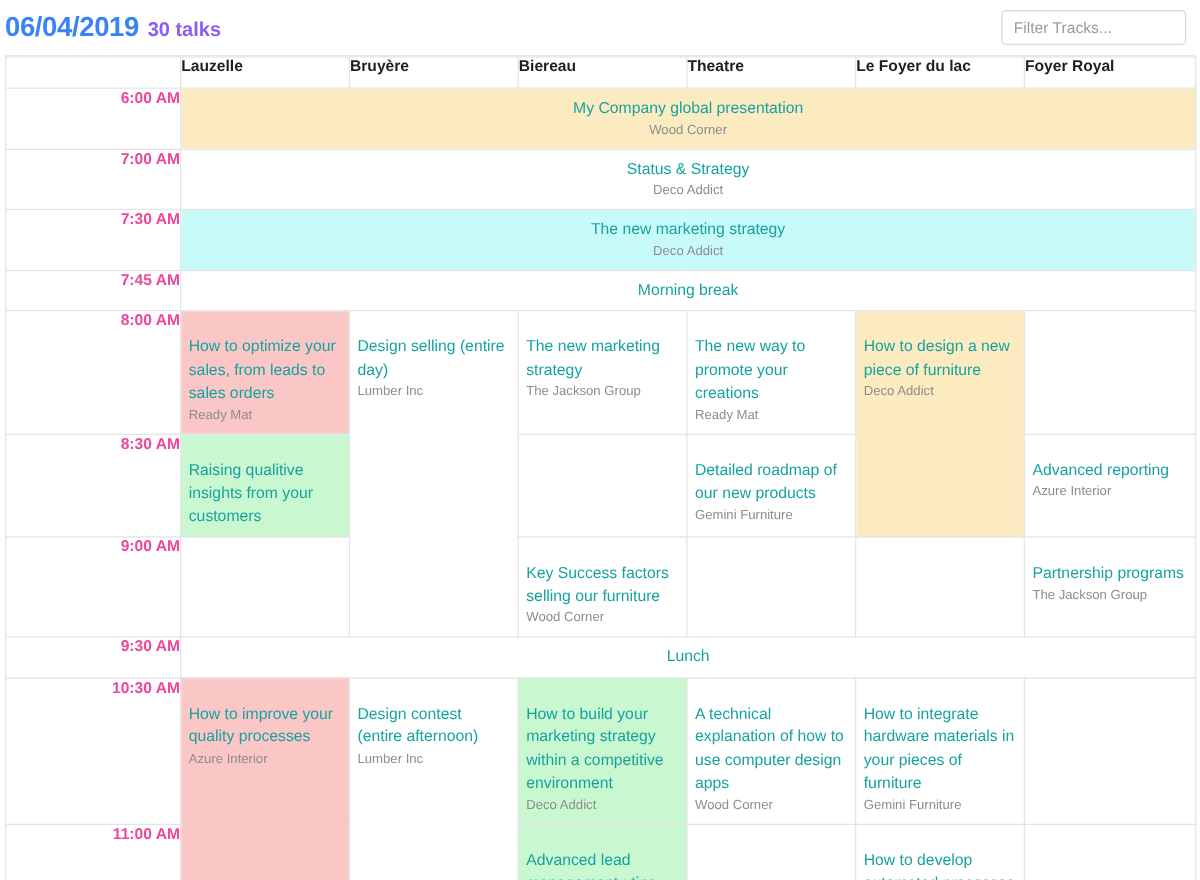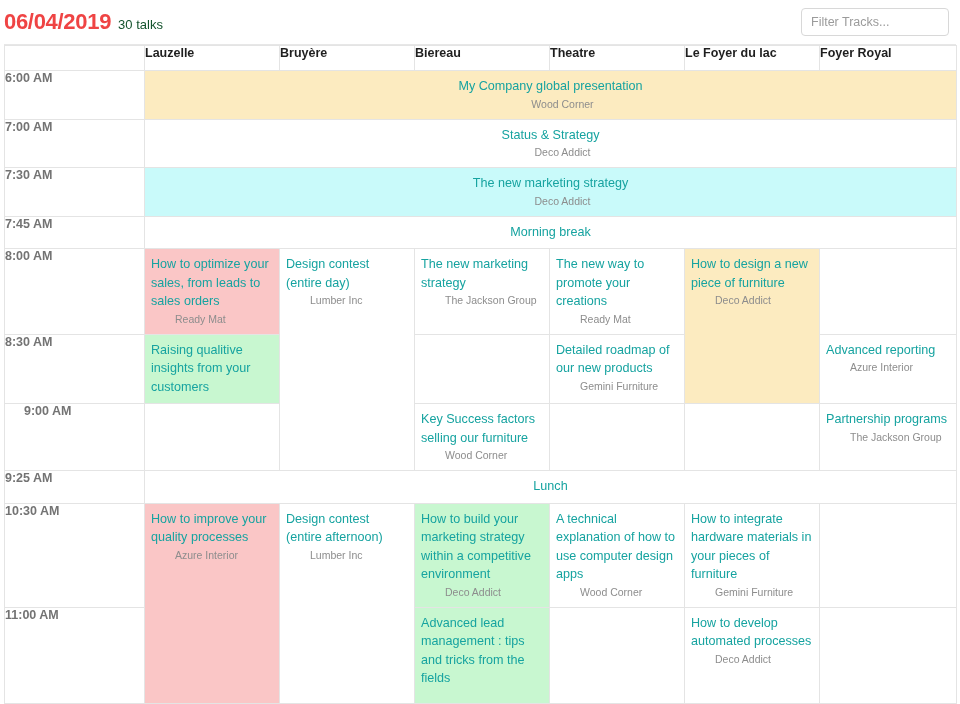--- a/index.html
+++ b/index.html
@@ -39,27 +39,27 @@
     box-sizing: border-box;
   }
   .subbar-left {
     display: flex;
     align-items: baseline;
     gap: 7px;
   }
   .date-label {
     font-size: 22px;
     font-weight: 700;
-    color: #ef4444;
+    color: #3b82f6;
     letter-spacing: -0.3px;
   }
   .talks-count {
-    font-size: 13px;
-    font-weight: 400;
-    color: #14532d;
+    font-size: 16px;
+    font-weight: 700;
+    color: #8b5cf6;
   }
   .filter-wrap {
     margin-left: auto;
     margin-right: 3px;
   }
   .filter-input {
     width: 148px;
     height: 28px;
     box-sizing: border-box;
     border: 1px solid #d8d8d8;
@@ -107,47 +107,47 @@
     vertical-align: middle;
     border-radius: 12px;
   }
   .col-time  { width: 140px; }
   .col-track { width: 135px; }
   .col-last  { width: 137px; }
 
   td.time-cell {
     font-size: 12.5px;
     font-weight: 700;
-    color: #737373;
+    color: #ec4899;
     padding: 7px 0 0 8px;
     white-space: nowrap;
+    text-align: right;
   }
   td.slot {
     padding: 0;
   }
   .slot-inner {
-    padding: 6px 6px 7px 6px;
+    padding: 19px 6px 7px 6px;
     min-height: 100%;
     box-sizing: border-box;
   }
   .talk-title {
     color: #16a3a0;
     font-size: 12.6px;
     line-height: 18.5px;
     display: block;
     text-decoration: none;
     cursor: pointer;
   }
   .talk-sponsor {
     color: #8d8d8d;
     font-size: 10.5px;
     line-height: 15px;
     display: block;
     margin-top: 1px;
-    margin-left: 24px;
   }
 
   
   td.banner {
     text-align: center;
     padding: 0;
   }
   .banner-inner {
     padding: 6px 0 7px 0;
   }
@@ -240,21 +240,21 @@
           <tr>
             <td class="time-cell" style="height: 78px;">8:00 AM</td>
             <td class="slot bg-pink">
               <div class="slot-inner">
                 <span class="talk-title">How to optimize your sales, from leads to sales orders</span>
                 <span class="talk-sponsor">Ready Mat</span>
               </div>
             </td>
             <td class="slot bg-white" rowspan="3">
               <div class="slot-inner">
-                <span class="talk-title">Design contest (entire day)</span>
+                <span class="talk-title">Design selling (entire day)</span>
                 <span class="talk-sponsor">Lumber Inc</span>
               </div>
             </td>
             <td class="slot bg-white">
               <div class="slot-inner">
                 <span class="talk-title">The new marketing strategy</span>
                 <span class="talk-sponsor">The Jackson Group</span>
               </div>
             </td>
             <td class="slot bg-white">
@@ -314,21 +314,21 @@
               <div class="slot-inner"></div>
             </td>
             <td class="slot bg-white">
               <div class="slot-inner">
                 <span class="talk-title">Partnership programs</span>
                 <span class="talk-sponsor">The Jackson Group</span>
               </div>
             </td>
           </tr>
           <tr>
-            <td class="time-cell" style="height: 25px;">9:25 AM</td>
+            <td class="time-cell" style="height: 25px;">9:30 AM</td>
             <td class="banner slot bg-white" colspan="6">
               <div class="banner-inner">
                 <span class="talk-title">Lunch</span>
               </div>
             </td>
           </tr>
           <tr>
             <td class="time-cell" style="height: 96px;">10:30 AM</td>
             <td class="slot bg-pink" rowspan="2">
               <div class="slot-inner">

